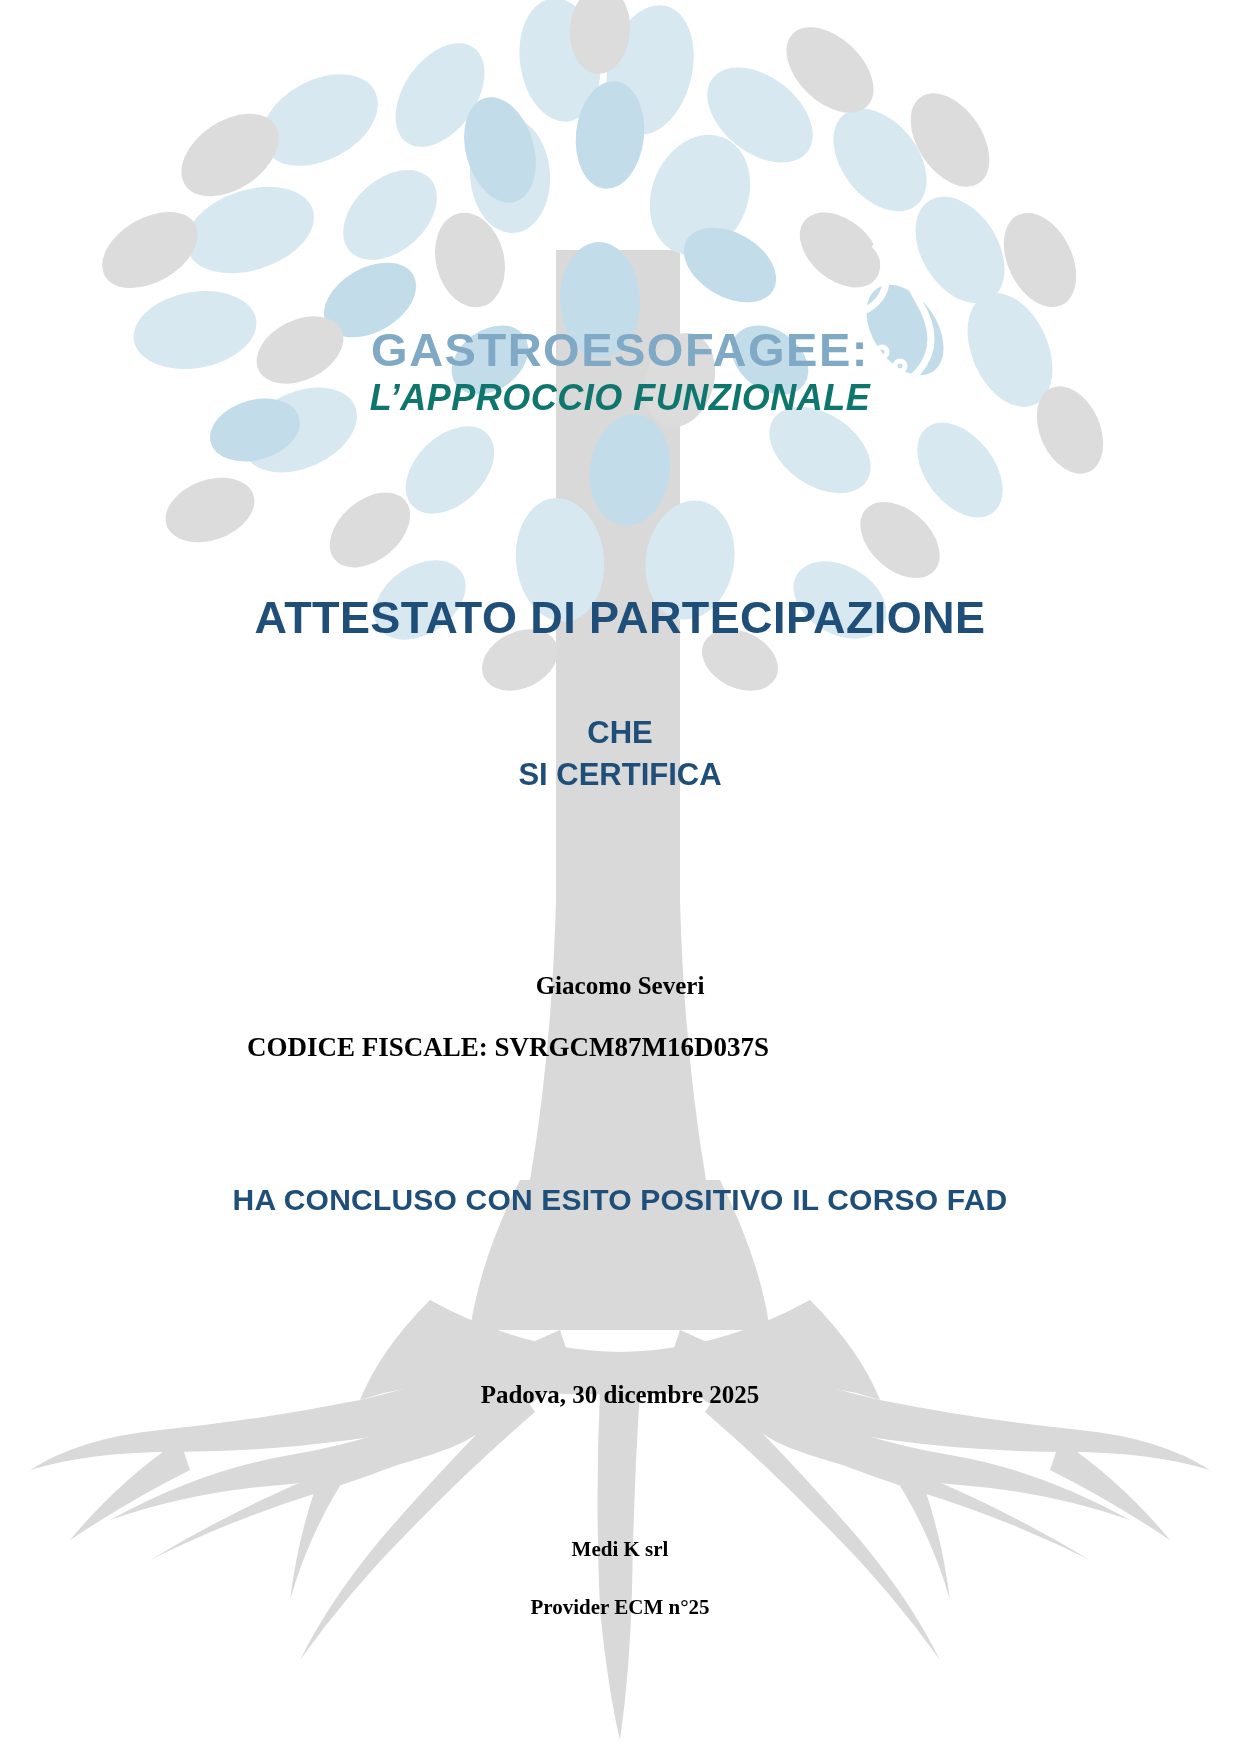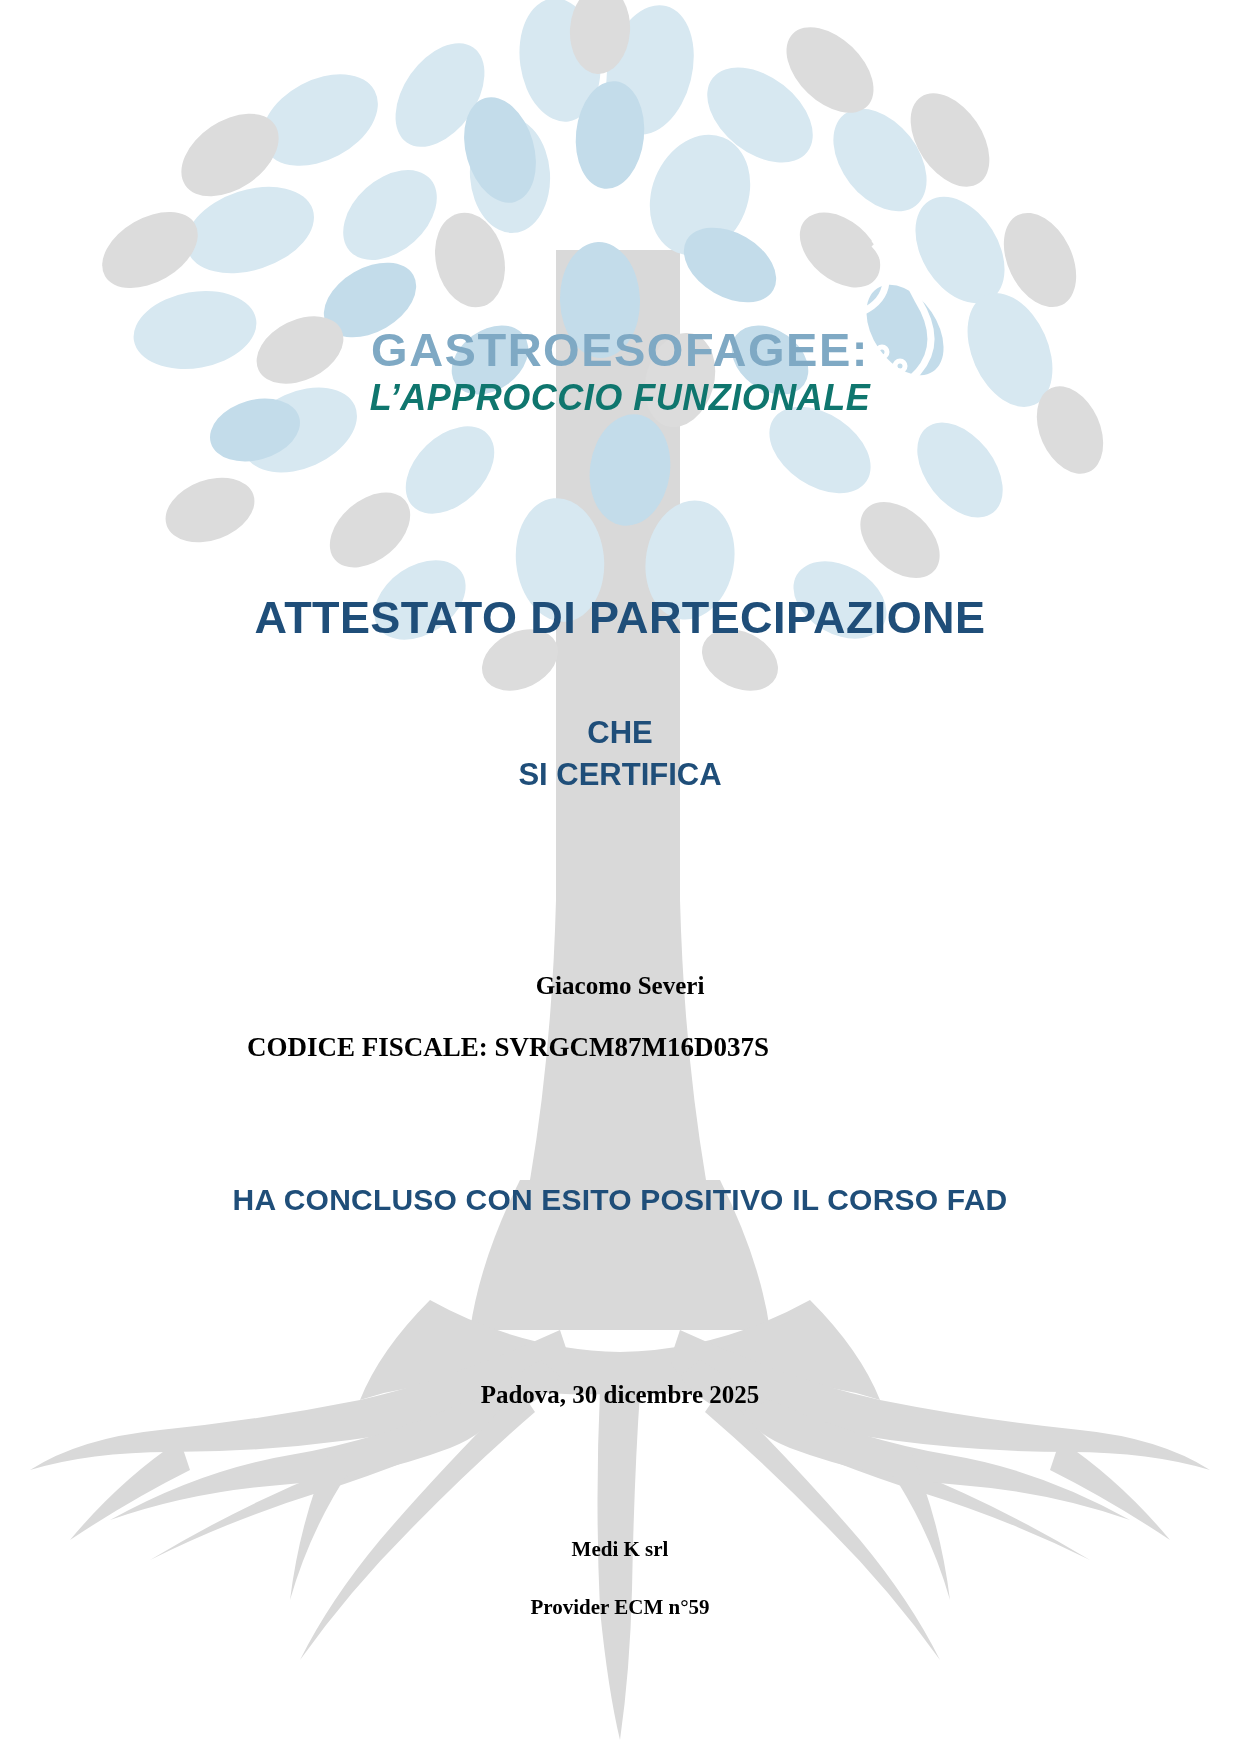--- a/index.html
+++ b/index.html
@@ -266,16 +266,16 @@
   <div class="participant">Giacomo Severi</div>
 
   <div class="fiscal-code">CODICE FISCALE: SVRGCM87M16D037S</div>
 
   <div class="outcome">HA CONCLUSO CON ESITO POSITIVO IL CORSO FAD</div>
 
   <div class="place-date">Padova, 30 dicembre 2025</div>
 
   <div class="provider-block">
     <div>Medi K srl</div>
-    <div class="line2">Provider ECM n°59</div>
+    <div class="line2">Provider ECM n°25</div>
   </div>
 
 </div>
 
 </body></html>

